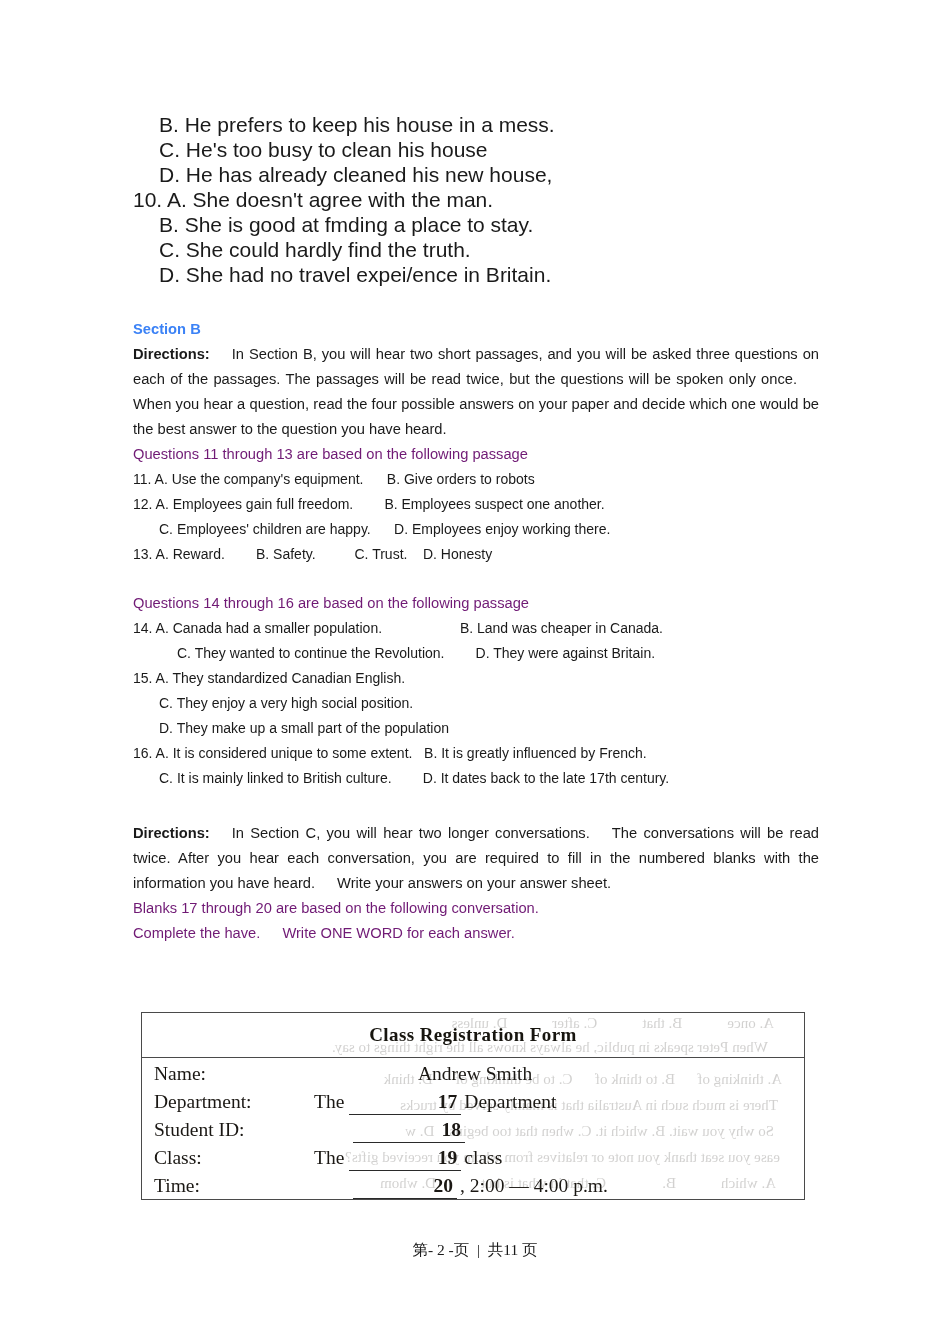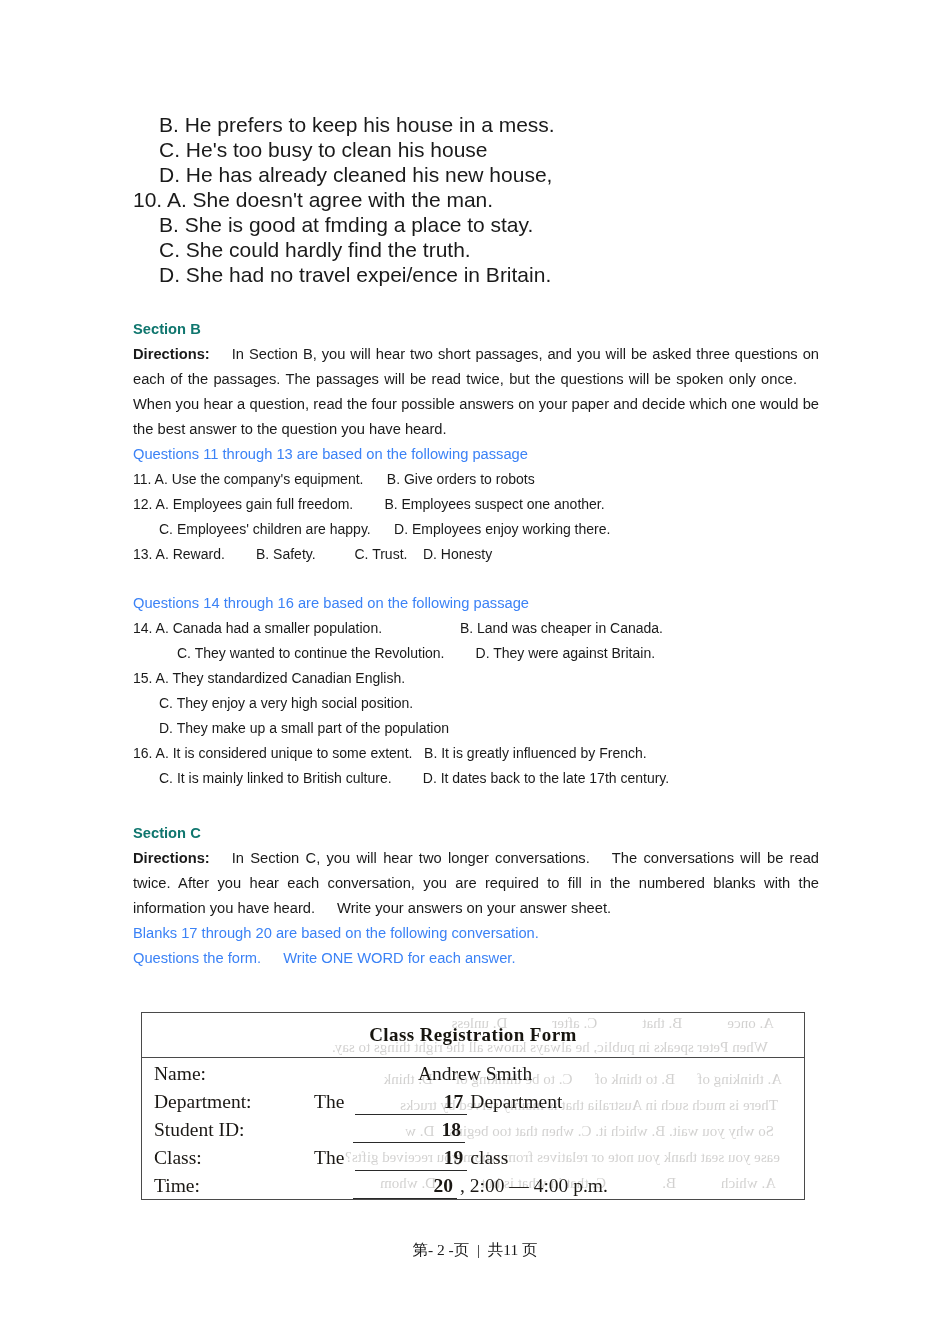--- a/index.html
+++ b/index.html
@@ -42,40 +42,40 @@
   .opt-indent { padding-left: 26px; }
   .opt-indent2 { padding-left: 44px; }
   .numbered { padding-left: 0px; }
   .spacer-md { height: 24px; }
   .spacer-lg { height: 30px; }
 
   .sec-head {
     font-size: 14.7px;
     font-weight: bold;
     line-height: 25px;
-    color: #0f766e;
+    color: #3b82f6;
   }
 
   .para {
     font-size: 14.7px;
     line-height: 25px;
     text-align: justify;
     text-justify: inter-word;
     color: #1a1a1a;
     margin: 0;
   }
   .para .lead {
     font-weight: bold;
   }
   .gap { display: inline-block; width: 22px; }
 
   .plain {
     font-size: 14.7px;
     line-height: 25px;
-    color: #3b82f6;
+    color: #701a75;
   }
 
   
   .optrow {
     font-size: 14px;
     line-height: 25px;
     white-space: pre;
     color: #1a1a1a;
   }
 
@@ -151,21 +151,21 @@
   .blank {
     display: inline-block;
     min-width: 104px;
     text-align: right;
     border-bottom: 1.5px solid #2a2a2a;
     padding: 0 4px 1px 4px;
     margin: 0 3px;
     font-weight: bold;
   }
   .blank.narrow { min-width: 96px; }
-  .pre-the { margin-right: 8px; }
+  .pre-the { margin-right: 2px; }
 
   
   .footer {
     position: absolute;
     left: 0;
     top: 1240px;
     width: 950px;
     text-align: center;
     font-family: "Liberation Serif", serif;
     font-size: 15.5px;
@@ -212,25 +212,24 @@
 
     <div class="optrow"><span>15.</span><span> </span><span>A. They standardized Canadian English.</span></div>
     <div class="optrow opt-indent">C. They enjoy a very high social position.</div>
     <div class="optrow opt-indent">D. They make up a small part of the population</div>
 
     <div class="optrow"><span>16.</span><span> </span><span>A. It is considered unique to some extent.</span><span>   </span><span>B. It is greatly influenced by French.</span></div>
     <div class="optrow opt-indent"><span>C. It is mainly linked to British culture.</span><span>        </span><span>D. It dates back to the late 17th century.</span></div>
 
     <div class="spacer-lg"></div>
 
-    <div class="sec-head">Section C</div>
     <p class="para"><span class="lead">Directions:</span><span class="gap"></span><span>In Section C, you will hear two longer conversations.</span><span class="gap"></span><span>The conversations will be read twice. After you hear each conversation, you are required to fill in the numbered blanks with the information you have heard.</span><span class="gap"></span><span>Write your answers on your answer sheet.</span></p>
 
     <div class="plain">Blanks 17 through 20 are based on the following conversation.</div>
-    <div class="plain"><span>Questions the form.</span><span class="gap"></span><span>Write ONE WORD for each answer.</span></div>
+    <div class="plain"><span>Complete the have.</span><span class="gap"></span><span>Write ONE WORD for each answer.</span></div>
 
   </div>
 
   <div class="form-wrap">
 
     <div class="form-ghost">
       <span style="left:30px; top:2px;">A. once            B. that            C. after            D. unless</span>
       <span style="left:36px; top:26px;">When Peter speaks in public, he always knows all the right things to say.</span>
       <span style="left:22px; top:58px;">A. thinking of      B. to think of      C. to be thinking of      D. think</span>
       <span style="left:26px; top:84px;">There is much such in Australia that is mainly served by trucks</span>

